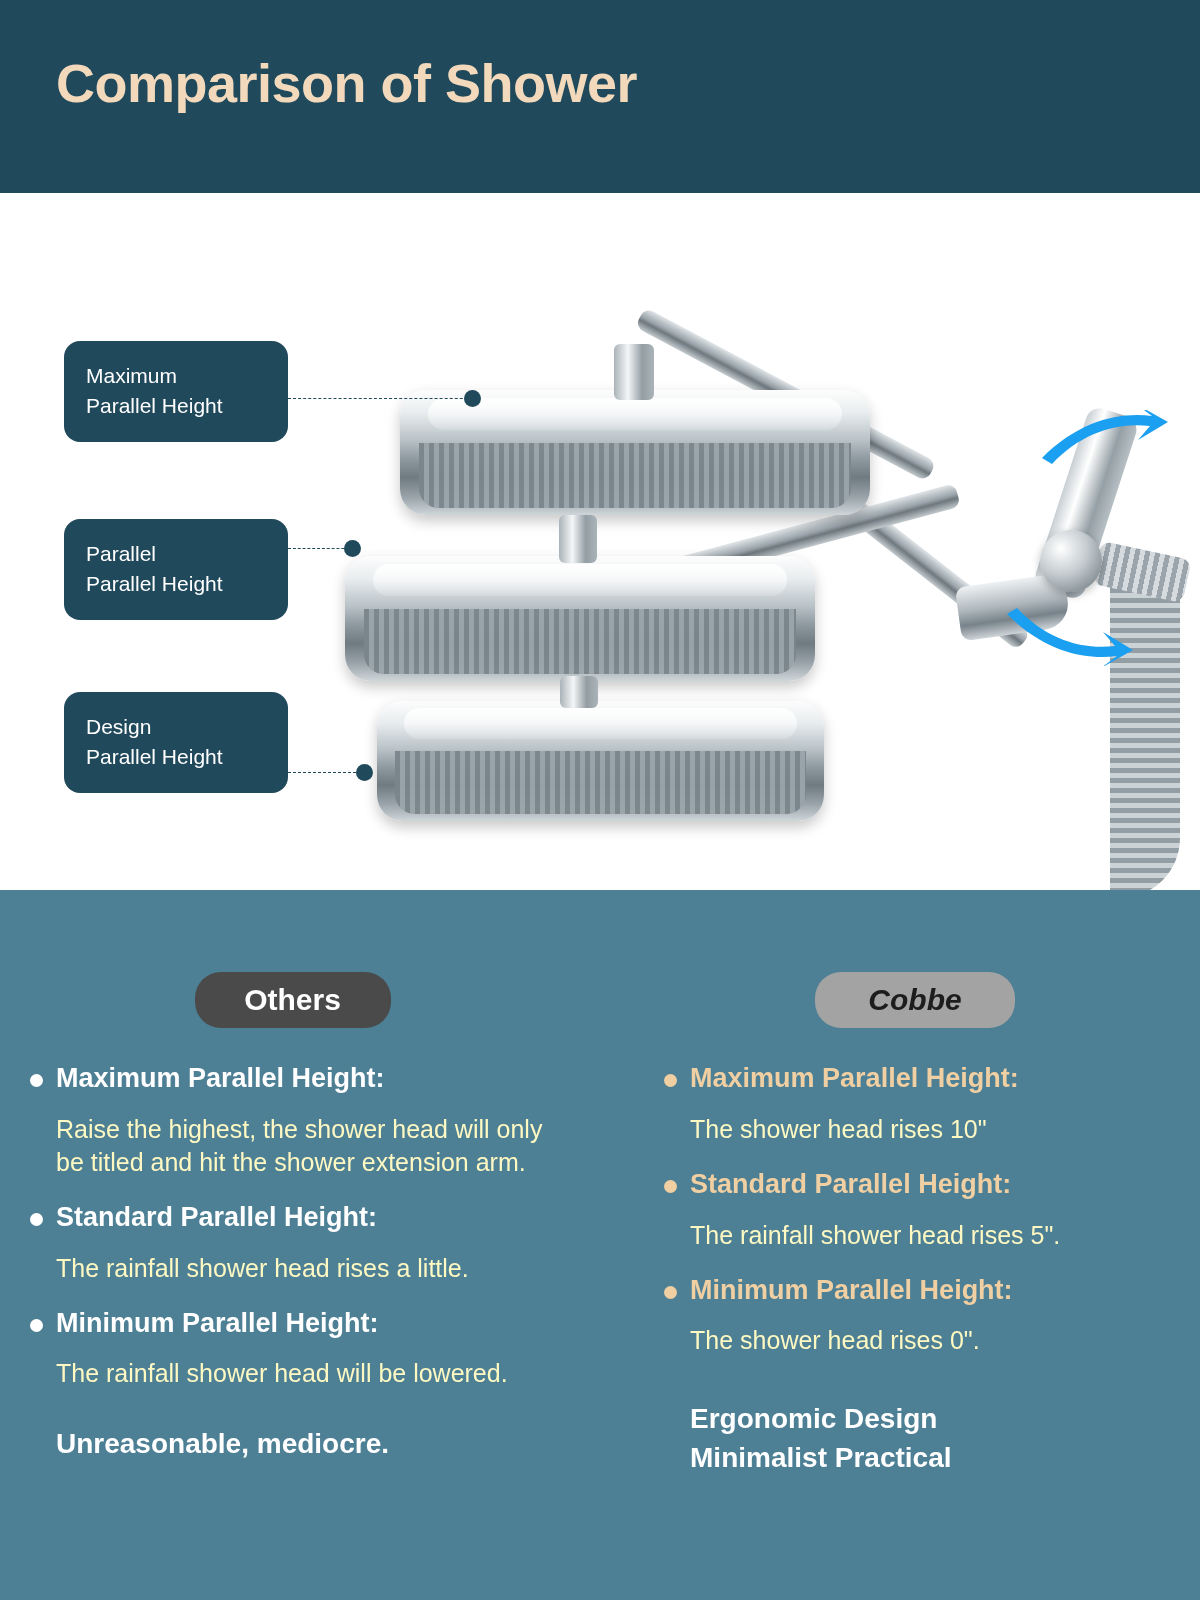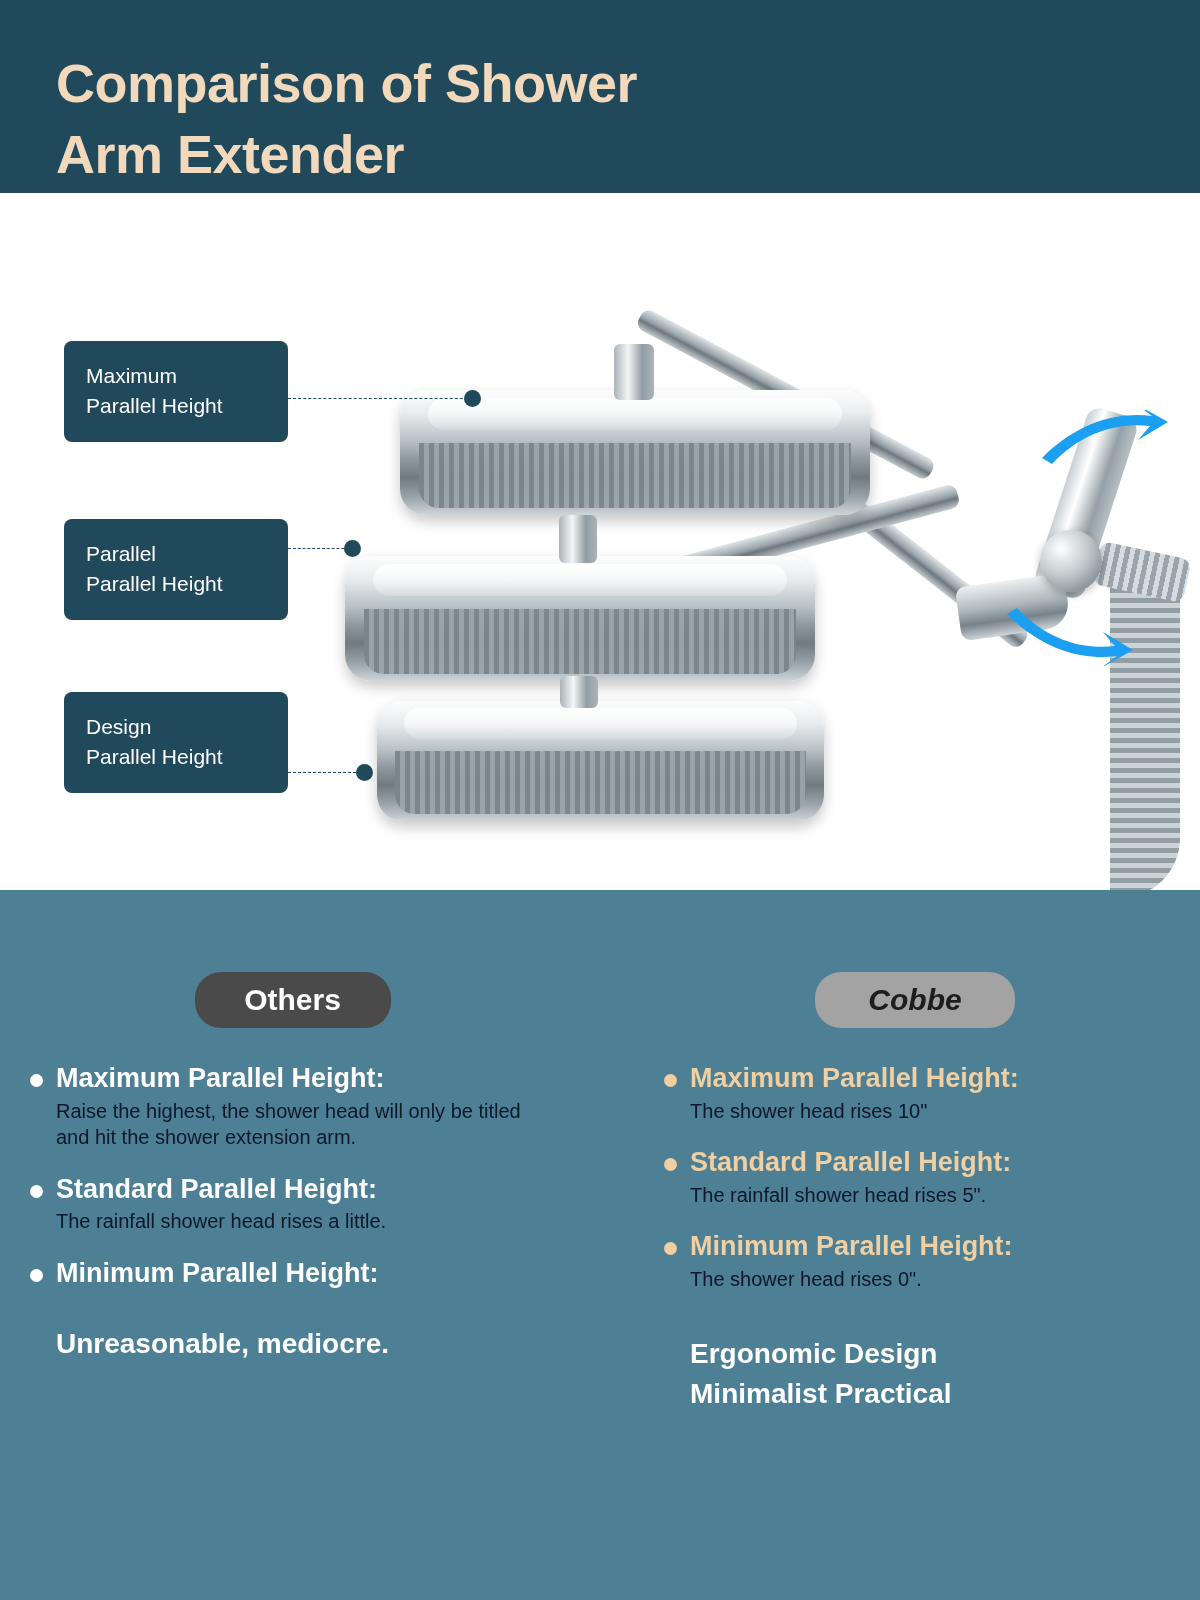--- a/index.html
+++ b/index.html
@@ -41,21 +41,21 @@
     width: 1200px;
     height: 632px;
     background: #ffffff;
     overflow: hidden;
   }
 
   .callout {
     position: absolute;
     background: #20495c;
     color: #ffffff;
-    border-radius: 8px;
+    border-radius: 16px;
     padding: 20px 22px;
     font-size: 21px;
     line-height: 1.45;
     width: 224px;
     z-index: 6;
   }
   .callout-1 { left: 64px; top: 83px; }
   .callout-2 { left: 64px; top: 261px; }
   .callout-3 { left: 64px; top: 434px; }
 
@@ -246,45 +246,44 @@
   .col-right .item .bullet { background: #f0cfa2; }
 
   .item .term {
     font-size: 27px;
     font-weight: bold;
     color: #ffffff;
     line-height: 1.25;
   }
   .col-right .item .term { color: #f0cfa2; }
   .item .desc {
-    font-size: 20px;
-    color: #0f172a;
+    font-size: 25px;
+    color: #fef9c3;
     line-height: 1.32;
-    margin-top: 2px;
+    margin-top: 17px;
   }
 
   .tagline {
     font-size: 28px;
     font-weight: bold;
     color: #ffffff;
     line-height: 1.4;
     margin-top: 30px;
   }
   .col-left .tagline { margin-top: 34px; padding-left: 30px; }
   .col-right .tagline { margin-top: 42px; padding-left: 30px; }
 </style>
 </head>
 <body>
 
 <div class="page">
 
   <div class="header">
     <h1>
       <span>Comparison of Shower</span><br>
-      <span>Arm Extender</span>
     </h1>
   </div>
 
   <div class="diagram">
 
     <div class="arm arm-top"></div>
     <div class="arm arm-low"></div>
     <div class="arm arm-mid"></div>
     <div class="wall-pipe"></div>
     <div class="hose-top"></div>
@@ -357,20 +356,21 @@
 
           <div class="item">
             <span class="bullet"></span>
             <div class="term">Standard Parallel Height:</div>
             <div class="desc">The rainfall shower head rises a little.</div>
           </div>
 
           <div class="item">
             <span class="bullet"></span>
             <div class="term">Minimum Parallel Height:</div>
+            <div class="desc">The rainfall shower head will be lowered.</div>
           </div>
 
         </div>
         <div class="tagline">Unreasonable, mediocre.</div>
       </div>
 
       <div class="col col-right">
         <div class="pill pill-cobbe">Cobbe</div>
         <div class="items">
 

